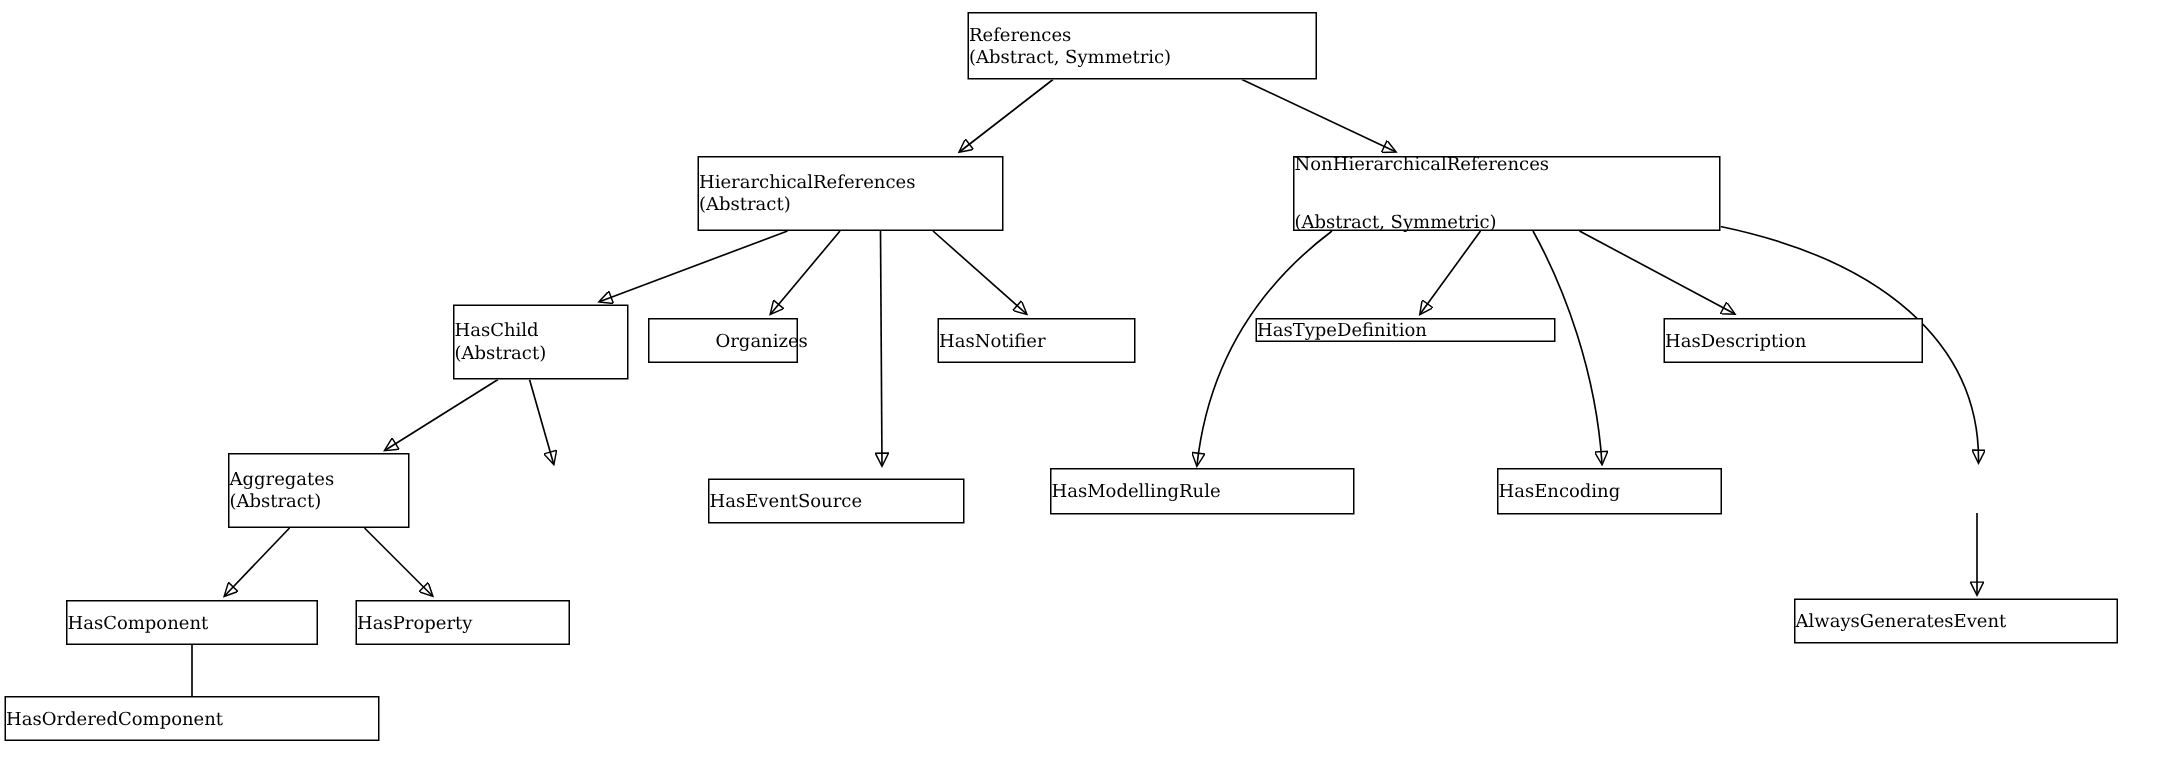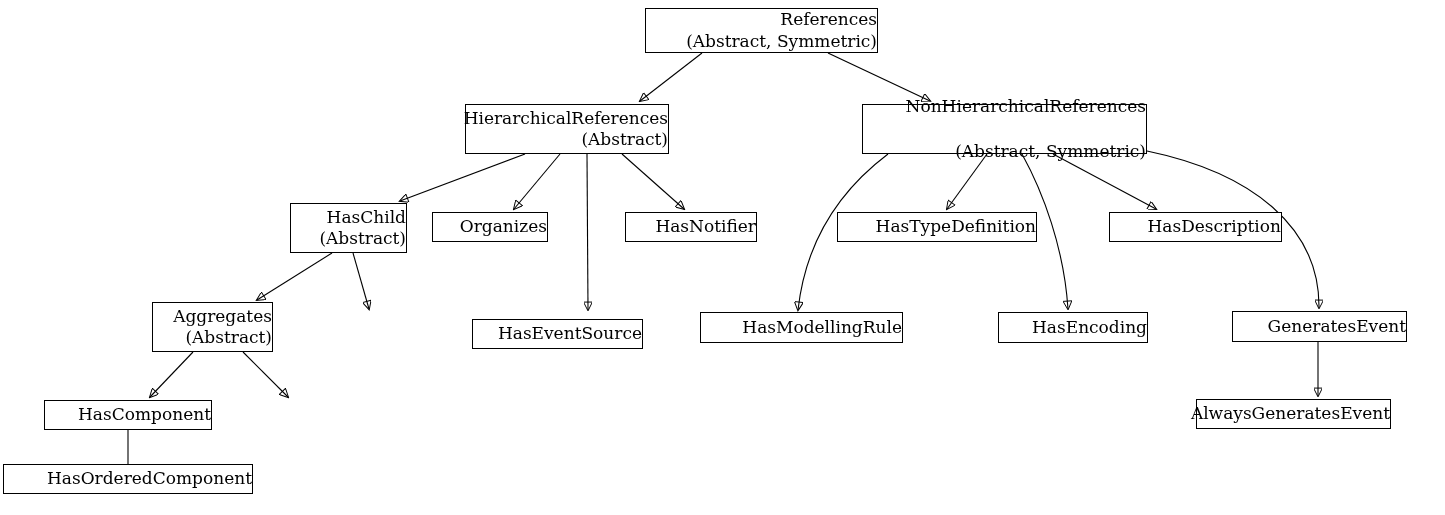--- a/index.html
+++ b/index.html
@@ -28,24 +28,24 @@
     stroke: #000000;
     stroke-width: 1.1;
   }
   .node {
     position: absolute;
     box-sizing: border-box;
     border: 1px solid #000000;
     background: #ffffff;
     display: flex;
     flex-direction: column;
-    align-items: flex-end;
+    align-items: flex-start;
     justify-content: center;
     text-align: center;
-    font-size: 17px;
+    font-size: 12px;
     line-height: 1.25;
     white-space: nowrap;
   }
 </style>
 </head>
 <body>
 
 <div id="canvas">
 
   <svg id="edges" width="1445" height="515" viewBox="0 0 1445 515" xmlns="http://www.w3.org/2000/svg">
@@ -81,34 +81,34 @@
   <div class="node" style="left:465px; top:104px; width:204px; height:50px;">
     <span>HierarchicalReferences</span>
     <span>(Abstract)</span>
   </div>
 
   <div class="node" style="left:862px; top:104px; width:285px; height:50px;gap:24px;">
     <span>NonHierarchicalReferences</span>
     <span>(Abstract, Symmetric)</span>
   </div>
 
-  <div class="node" style="left:290px; top:203px; width:117px; height:50px;">
+  <div class="node" style="left:302px; top:203px; width:117px; height:50px;">
     <span>HasChild</span>
     <span>(Abstract)</span>
   </div>
 
-  <div class="node" style="left:432px; top:212px; width:116px; height:30px;">
+  <div class="node" style="left:432px; top:212px; width:100px; height:30px;padding-left:44px;">
     <span>Organizes</span>
   </div>
 
   <div class="node" style="left:625px; top:212px; width:132px; height:30px;">
     <span>HasNotifier</span>
   </div>
 
-  <div class="node" style="left:837px; top:212px; width:200px; height:30px;">
+  <div class="node" style="left:837px; top:212px; width:200px; height:16px;">
     <span>HasTypeDefinition</span>
   </div>
 
   <div class="node" style="left:1109px; top:212px; width:173px; height:30px;">
     <span>HasDescription</span>
   </div>
 
   <div class="node" style="left:152px; top:302px; width:121px; height:50px;">
     <span>Aggregates</span>
     <span>(Abstract)</span>
@@ -120,30 +120,30 @@
   </div>
 
   <div class="node" style="left:700px; top:312px; width:203px; height:31px;">
     <span>HasModellingRule</span>
   </div>
 
   <div class="node" style="left:998px; top:312px; width:150px; height:31px;">
     <span>HasEncoding</span>
   </div>
 
-  <div class="node" style="left:1232px; top:311px; width:175px; height:31px;">
-    <span>GeneratesEvent</span>
-  </div>
 
   <div class="node" style="left:44px; top:400px; width:168px; height:30px;">
     <span>HasComponent</span>
   </div>
 
+  <div class="node" style="left:237px; top:400px; width:143px; height:30px;">
+    <span>HasProperty</span>
+  </div>
 
-  <div class="node" style="left:1196px; top:399px; width:195px; height:30px;padding-left:21px;">
+  <div class="node" style="left:1196px; top:399px; width:216px; height:30px;">
     <span>AlwaysGeneratesEvent</span>
   </div>
 
-  <div class="node" style="left:3px; top:464px; width:250px; height:30px;padding-left:28px;">
+  <div class="node" style="left:3px; top:464px; width:250px; height:30px;">
     <span>HasOrderedComponent</span>
   </div>
 
 </div>
 
 </body></html>

